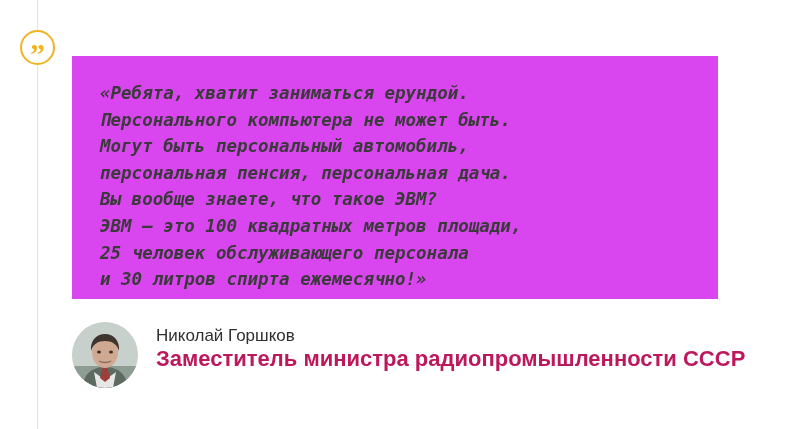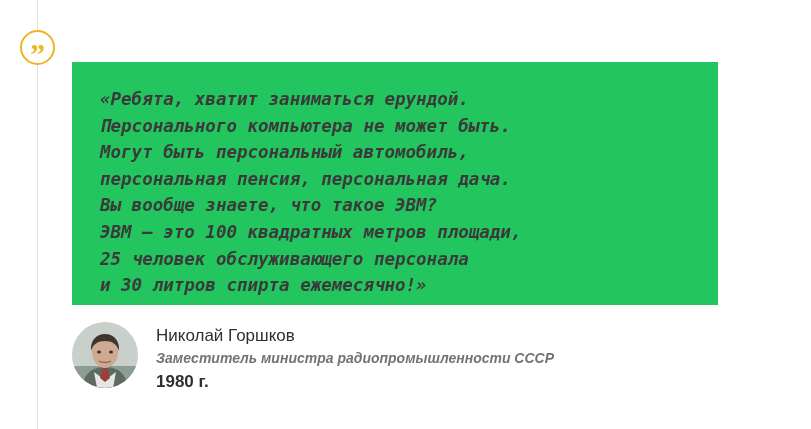--- a/index.html
+++ b/index.html
@@ -52,24 +52,24 @@
     line-height: 1;
     color: #f0b323;
     font-weight: bold;
     transform: translateY(6px);
   }
 
   
   .quote-block {
     position: absolute;
     left: 72px;
-    top: 62px;
+    top: 56px;
     width: 646px;
     height: 243px;
-    background: #22c55e;
+    background: #d946ef;
   }
   .quote-text {
     position: absolute;
     left: 28px;
     top: 24px;
     width: 600px;
     font-family: "DejaVu Sans Mono", monospace;
     font-style: italic;
     font-weight: bold;
     font-size: 17.5px;
@@ -110,26 +110,25 @@
   .attr-name {
     font-family: "Liberation Sans", sans-serif;
     font-size: 17px;
     font-weight: normal;
     color: #2f2f2f;
     line-height: 23px;
     white-space: nowrap;
   }
   .attr-role {
     font-family: "Liberation Sans", sans-serif;
-    font-size: 14px;
+    font-size: 22px;
     font-weight: bold;
-    color: #737373;
+    color: #be185d;
     line-height: 23px;
     white-space: nowrap;
-    font-style: italic;
   }
   .attr-year {
     font-family: "Liberation Sans", sans-serif;
     font-size: 17px;
     font-weight: bold;
     color: #2f2f2f;
     line-height: 23px;
     white-space: nowrap;
   }
 </style>
@@ -174,17 +173,16 @@
           <path d="M19 29 C18 19 24 12 33 12 C42 12 48 19 47 29 C45 22 40 19 33 19 C26 19 21 22 19 29 Z" fill="#3d352e"></path>
           <ellipse cx="27" cy="30" rx="2" ry="1.6" fill="#3a2f28"></ellipse>
           <ellipse cx="39" cy="30" rx="2" ry="1.6" fill="#3a2f28"></ellipse>
           <path d="M27 39 C30 41 36 41 39 39" stroke="#8c6a57" stroke-width="1.3" fill="none"></path>
         </g>
       </svg>
     </div>
     <div class="attr-text">
       <div class="attr-name">Николай Горшков</div>
       <div class="attr-role">Заместитель министра радиопромышленности СССР</div>
-      <div class="attr-year">1980 г.</div>
     </div>
   </div>
 
 </div>
 
 </body></html>

